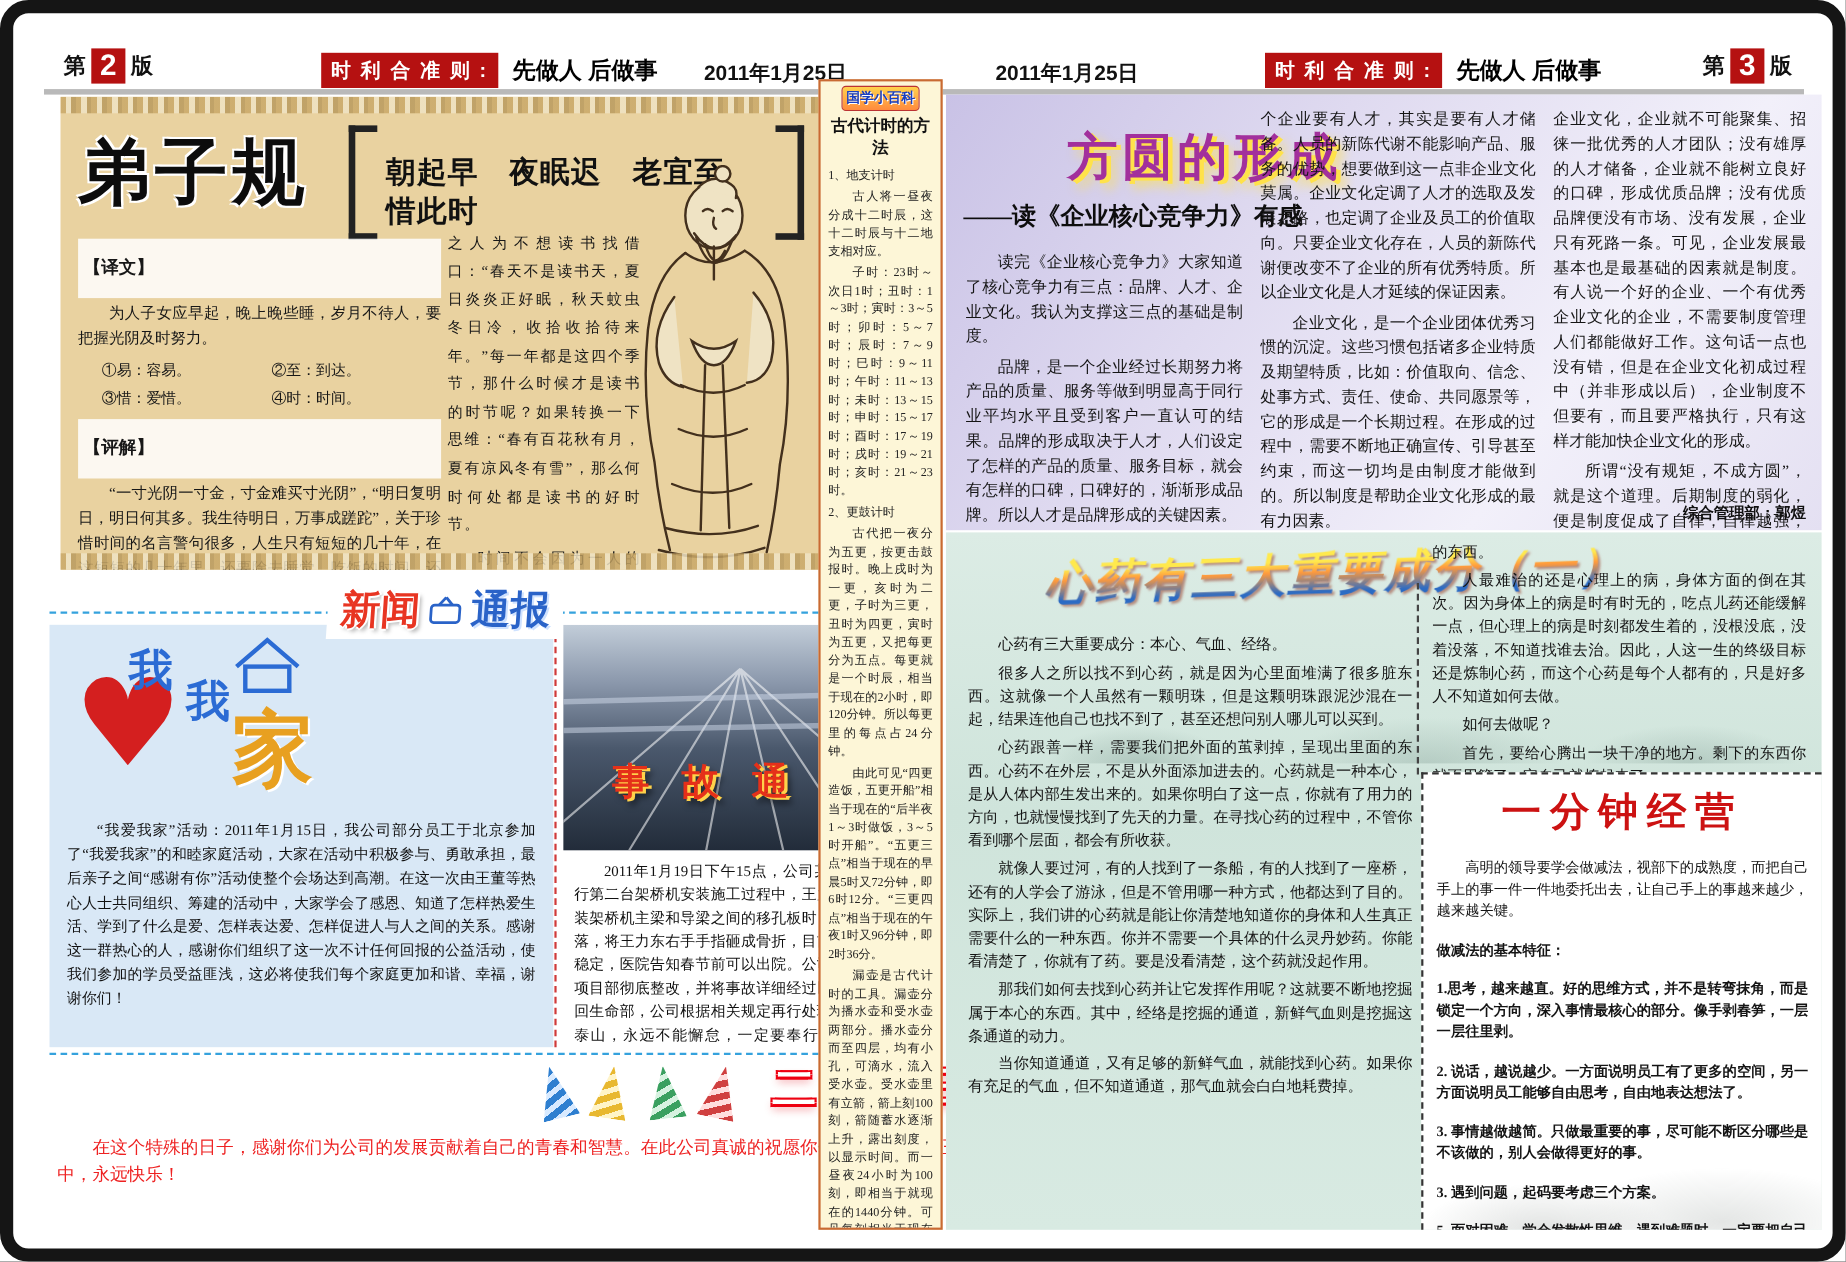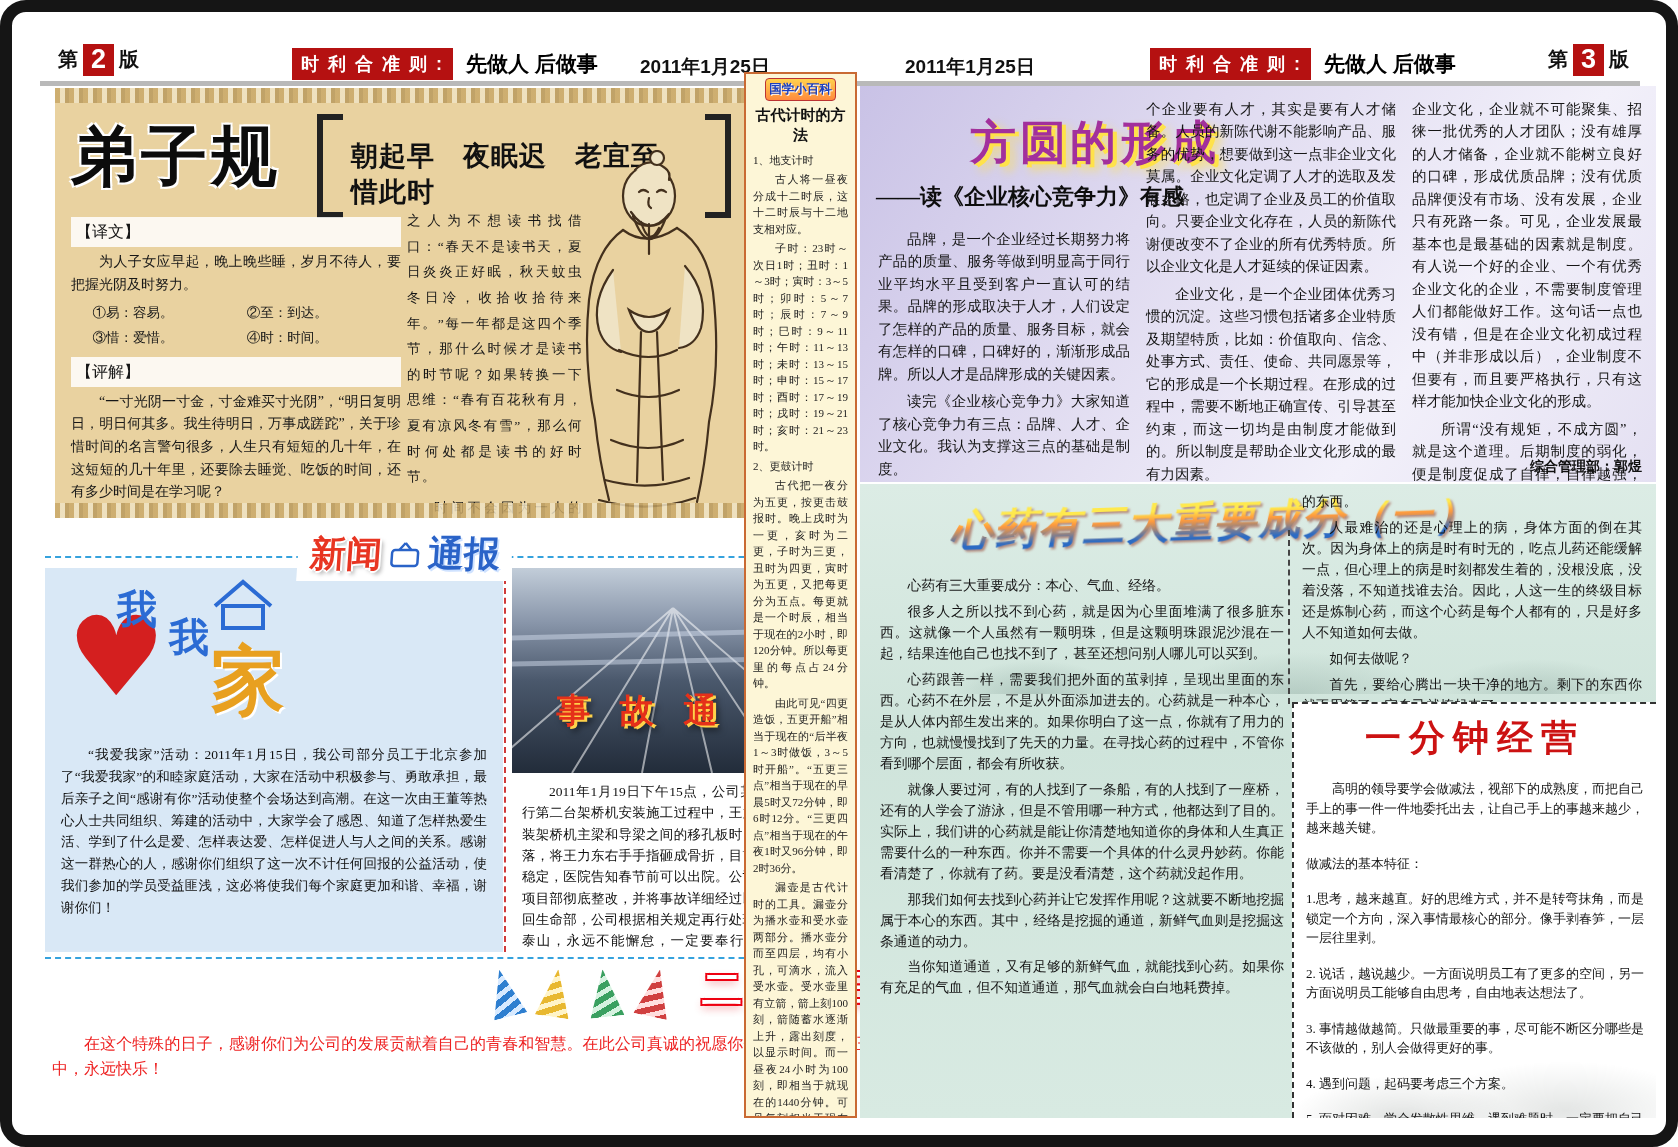--- a/index.html
+++ b/index.html
@@ -27,21 +27,21 @@
   .dzg-title{position:absolute;left:16px;top:24px;font-size:66px;font-weight:900;color:#0c0c0c;
      letter-spacing:4px;text-shadow:2px 2px 0 #fff,-2px -2px 0 #fff,2px -2px 0 #fff,-2px 2px 0 #fff;}
   .brk{position:absolute;width:20px;height:92px;top:26px;}
   .brk-l{left:262px;border-left:6px solid #222;border-top:6px solid #222;border-bottom:6px solid #222;}
   .brk-r{left:650px;border-right:6px solid #222;border-top:6px solid #222;border-bottom:6px solid #222;}
   .dzg-verse{position:absolute;left:296px;top:50px;width:350px;font-size:27px;font-weight:700;
      color:#111;letter-spacing:1px;}
   .dzg-colL{position:absolute;left:16px;top:122px;width:330px;font-size:14px;line-height:1.62;color:#171717;}
   .dzg-colR{position:absolute;left:352px;top:120px;width:176px;font-size:13.5px;line-height:1.9;
      letter-spacing:1.5px;color:#171717;}
-  .dzg-h{background:rgba(255,255,255,.85);font-weight:400;font-size:16px;padding:2px 5px;margin:7px 0 4px;}
+  .dzg-h{background:rgba(255,255,255,.85);font-weight:700;font-size:16px;padding:14px 5px;margin:7px 0 4px;}
   .dzg-notes{display:grid;grid-template-columns:1fr 1fr;padding-left:1.6em;font-size:13.5px;line-height:1.8;}
   .confucius{position:absolute;left:498px;top:62px;width:186px;height:358px;}
 
   
   .gx{left:744px;top:72px;width:113px;height:1046px;background:#fdf6d7;border:2px solid #c96a33;
       box-sizing:border-box;padding:5px 7px;overflow:hidden;z-index:5;}
   .gx-badge{display:block;margin:-1px auto 4px;width:fit-content;background:linear-gradient(#ffd24d,#ff8a3d);
       border:1px solid #b33;border-radius:4px;color:#1a3fbf;font-weight:900;font-size:12.5px;padding:2px 3px;
       text-shadow:1px 1px 0 #fff;}
   .gx h3{font-size:15px;font-weight:700;text-align:center;margin:4px 0 6px;line-height:1.35;color:#111;}
@@ -116,21 +116,21 @@
   .xy-src{text-align:right;font-weight:700;font-size:13.5px;text-indent:0;}
 
   
   .yfz{left:1292px;top:702px;width:364px;height:416px;box-sizing:border-box;background:#fff;
       border-left:2px dashed #333;border-top:2px dashed #333;padding:8px 12px 6px;overflow:hidden;z-index:4;}
   .yfz::after{content:"";position:absolute;left:0;right:0;bottom:0;height:150px;opacity:.5;
       background:radial-gradient(160px 60px at 30% 100%,rgba(120,130,125,.45),transparent 70%),
                  radial-gradient(200px 70px at 75% 95%,rgba(120,130,125,.4),transparent 70%);}
   .yfz-title{text-align:center;font-size:36px;font-weight:900;color:#cc1212;letter-spacing:8px;margin:2px 0 8px;}
   .yfz p{font-size:13px;line-height:1.5;color:#141414;margin:16px 0 3px;position:relative;z-index:2;}
-  .yfz .ni{text-indent:0;}
+  .yfz .ni{text-indent:0;font-weight:bold;}
   .xy-divider{left:1288px;top:530px;height:174px;border-left:2px dashed #444;}
 </style>
 </head>
 <body>
 
 <div class="frame">
 
   <div class="abs hdr" style="left:58px;top:44px;">
     <span>第</span>
     <span class="pagebox">2</span>
@@ -270,22 +270,22 @@
     <span class="hat h2" style="transform:rotate(14deg);"></span>
   </div>
   <div class="abs bday-text serif">
     <p>在这个特殊的日子，感谢你们为公司的发展贡献着自己的青春和智慧。在此公司真诚的祝愿你们：张晓强、王玉珍、年顺成、杜蕊、邸彬、刘晓勃、张海龙、周海川、郭立丰、汪明达生日快乐！愿你们在今后的生活工作中，永远快乐！</p>
   </div>
 
   <div class="abs fy serif">
     <div class="fy-title" style="font-family:Liberation Serif, serif;text-align:right;">方圆的形成</div>
     <div class="fy-sub">——读《企业核心竞争力》有感</div>
     <div class="fy-col fy-c1">
+      <p>读完《企业核心竞争力》大家知道了核心竞争力有三点：品牌、人才、企业文化。我认为支撑这三点的基础是制度。</p>
       <p>品牌，是一个企业经过长期努力将产品的质量、服务等做到明显高于同行业平均水平且受到客户一直认可的结果。品牌的形成取决于人才，人们设定了怎样的产品的质量、服务目标，就会有怎样的口碑，口碑好的，渐渐形成品牌。所以人才是品牌形成的关键因素。</p>
-      <p>读完《企业核心竞争力》大家知道了核心竞争力有三点：品牌、人才、企业文化。我认为支撑这三点的基础是制度。</p>
 
     </div>
     <div class="fy-col fy-c2">
       <p style="text-indent:0;">个企业要有人才，其实是要有人才储备。人员的新陈代谢不能影响产品、服务的优势，想要做到这一点非企业文化莫属。企业文化定调了人才的选取及发展之路，也定调了企业及员工的价值取向。只要企业文化存在，人员的新陈代谢便改变不了企业的所有优秀特质。所以企业文化是人才延续的保证因素。</p>
       <p>企业文化，是一个企业团体优秀习惯的沉淀。这些习惯包括诸多企业特质及期望特质，比如：价值取向、信念、处事方式、责任、使命、共同愿景等，它的形成是一个长期过程。在形成的过程中，需要不断地正确宣传、引导甚至约束，而这一切均是由制度才能做到的。所以制度是帮助企业文化形成的最有力因素。</p>
 
     </div>
     <div class="fy-col fy-c3">
       <p style="text-indent:0;">企业文化，企业就不可能聚集、招徕一批优秀的人才团队；没有雄厚的人才储备，企业就不能树立良好的口碑，形成优质品牌；没有优质品牌便没有市场、没有发展，企业只有死路一条。可见，企业发展最基本也是最基础的因素就是制度。有人说一个好的企业、一个有优秀企业文化的企业，不需要制度管理人们都能做好工作。这句话一点也没有错，但是在企业文化初成过程中（并非形成以后），企业制度不但要有，而且要严格执行，只有这样才能加快企业文化的形成。</p>
       <p>所谓“没有规矩，不成方圆”，就是这个道理。后期制度的弱化，便是制度促成了自律，自律越强，制度越弱。当方圆已成，自律变成了自由，制度促成了文化，一切才能顺其自然，发展才能和谐、无限！</p>
@@ -314,19 +314,19 @@
 
   <div class="abs xy-divider"></div>
 
   <div class="abs yfz serif">
     <div class="yfz-title" style="font-family:'Liberation Sans',sans-serif;">一分钟经营</div>
     <p>高明的领导要学会做减法，视部下的成熟度，而把自己手上的事一件一件地委托出去，让自己手上的事越来越少，越来越关键。</p>
     <p class="ni">做减法的基本特征：</p>
     <p class="ni">1.思考，越来越直。好的思维方式，并不是转弯抹角，而是锁定一个方向，深入事情最核心的部分。像手剥春笋，一层一层往里剥。</p>
     <p class="ni">2. 说话，越说越少。一方面说明员工有了更多的空间，另一方面说明员工能够自由思考，自由地表达想法了。</p>
     <p class="ni">3. 事情越做越简。只做最重要的事，尽可能不断区分哪些是不该做的，别人会做得更好的事。</p>
-    <p class="ni">4. 遇到问题，起码要考虑三个方案。</p>
+    <p class="ni">3. 遇到问题，起码要考虑三个方案。</p>
     <p class="ni">5. 面对困难，学会发散性思维。遇到难题时，一定要把自己的思维空间彻底打开，尽可能把问题想得复杂、周密，然后进行归纳、筛选。</p>
     <p class="ni">6. 日常小事，尽可能追求周密精细。人与人的差距往往体现在细致的小事上。</p>
 
   </div>
 
 </div>
 
 </body></html>

